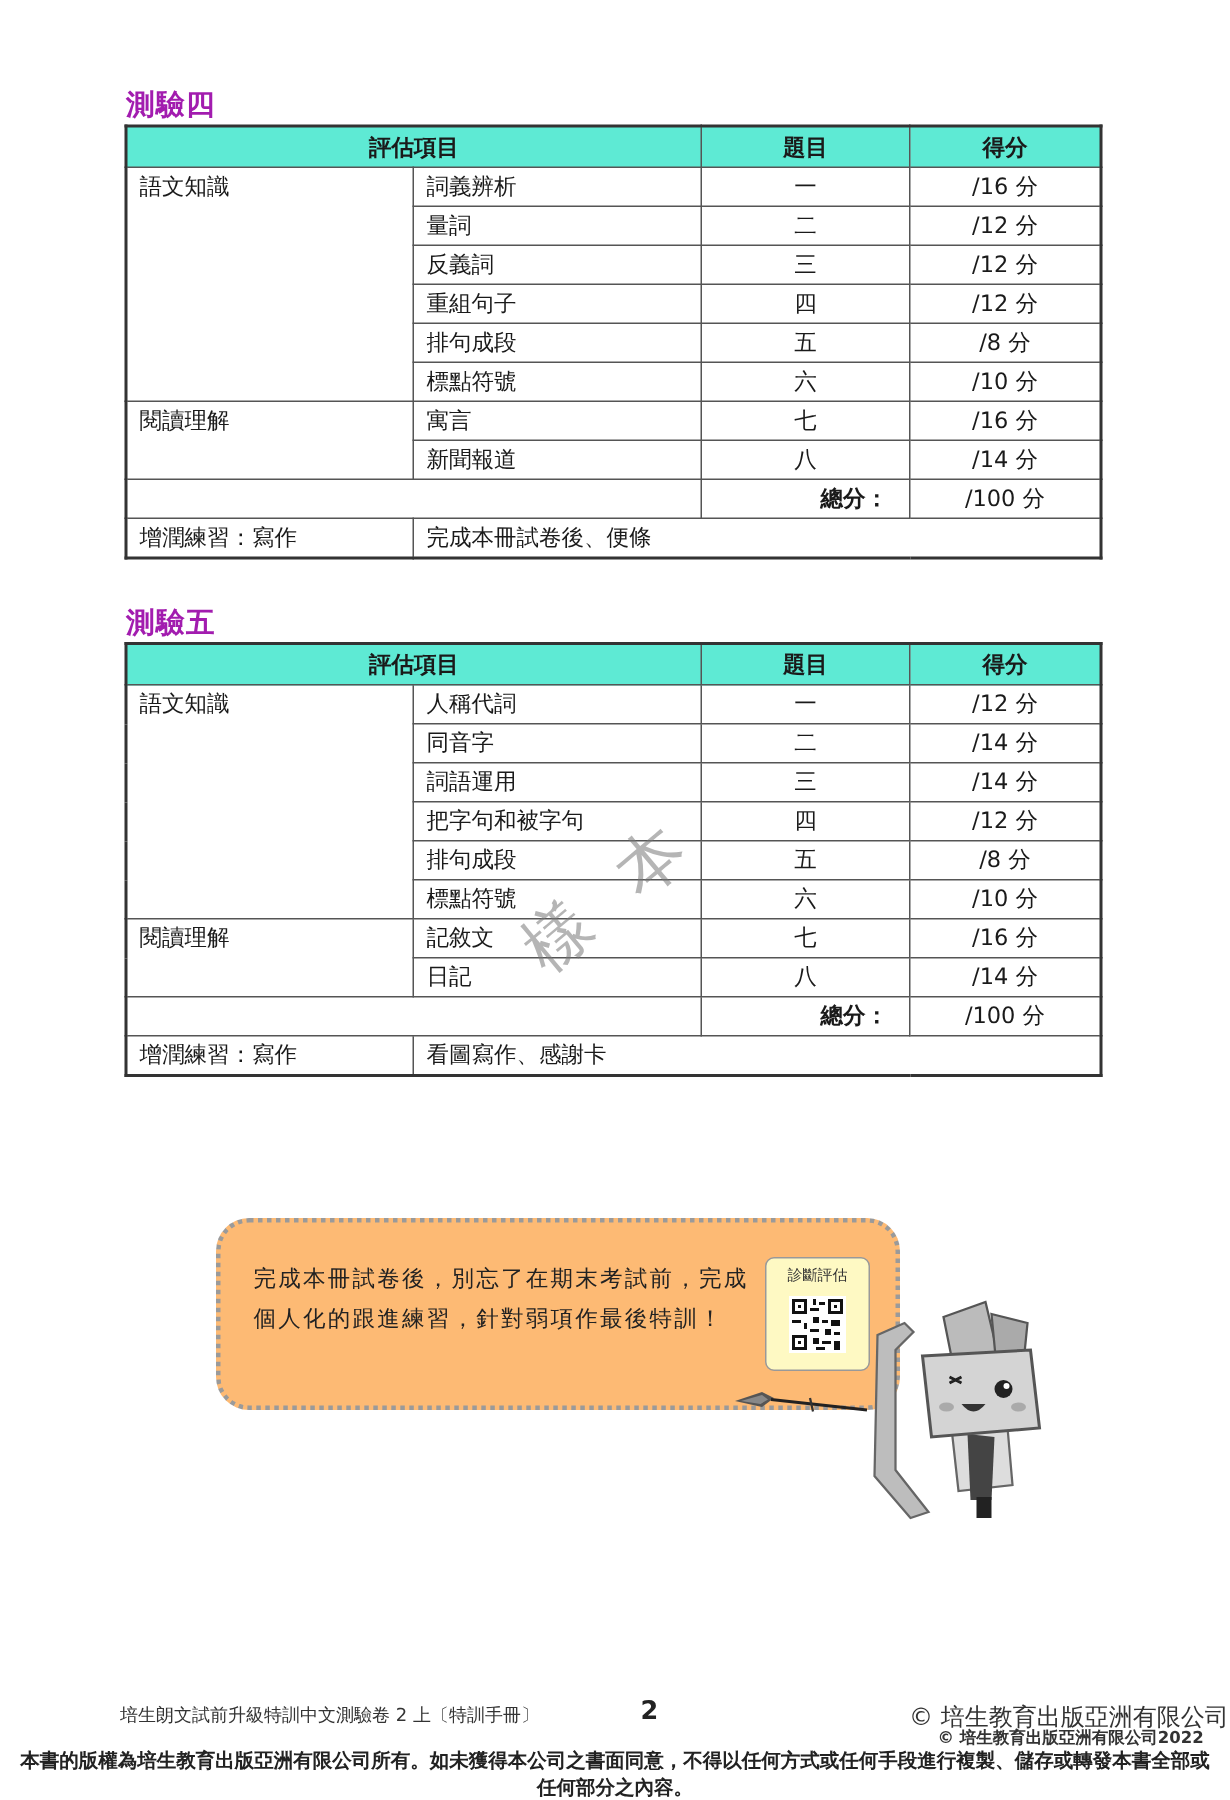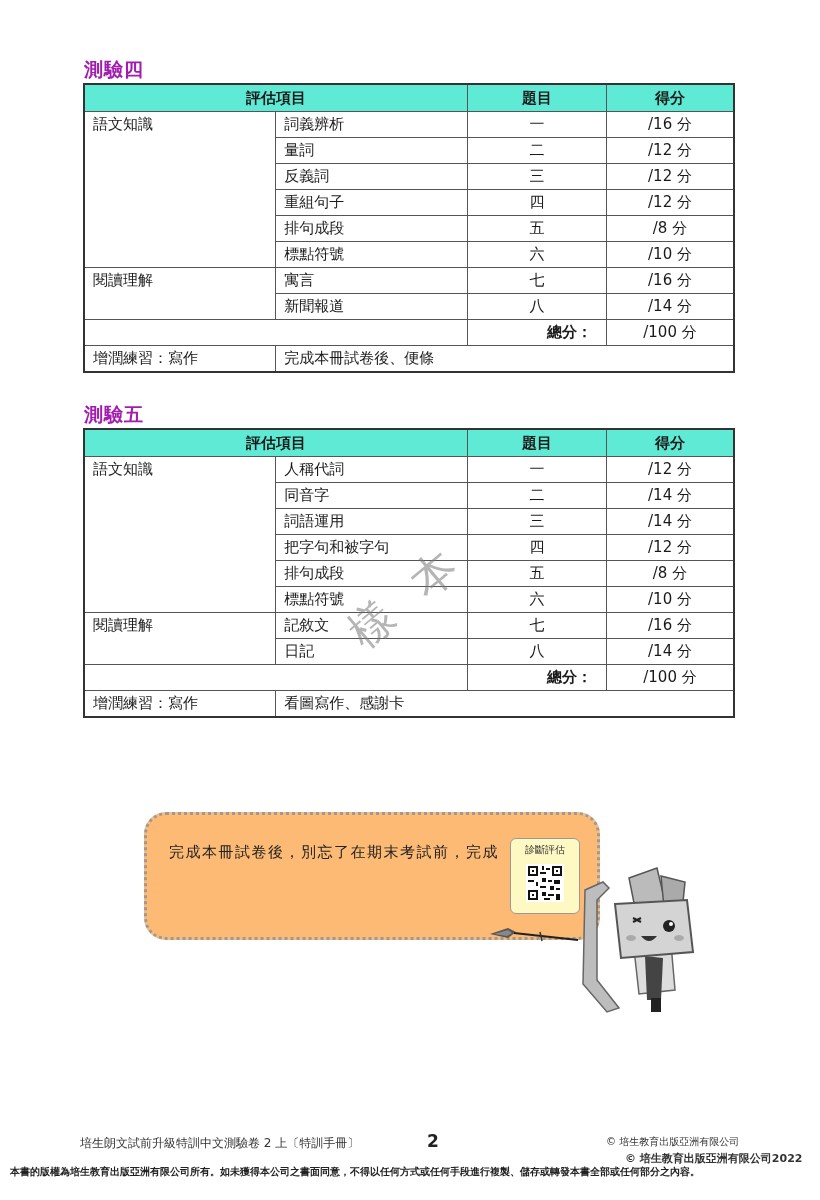--- a/index.html
+++ b/index.html
@@ -49,23 +49,23 @@
     background: #fef9c3; border: 1px solid #999; border-radius: 6px;
   }
   .qr-label { position: absolute; top: 4px; left: 0; width: 100%; text-align: center; font-size: 10px; color: #333; }
   .qr-code {
     position: absolute; left: 15px; top: 25px; width: 38px; height: 38px; background: #fff;
   }
   .mascot { position: absolute; left: 575px; top: 860px; width: 140px; height: 160px; }
   .pen { position: absolute; left: 490px; top: 922px; width: 90px; height: 22px; }
   .footer-title { position: absolute; left: 80px; top: 1135px; font-size: 12px; color: #333; }
   .footer-page { position: absolute; left: 427px; top: 1131px; font-size: 17px; font-weight: bold; color: #222; }
-  .footer-copy1 { position: absolute; left: 606px; top: 1135px; font-size: 10px; color: #333; }
+  .footer-copy1 { position: absolute; left: 606px; top: 1135px; font-size: 16px; color: #333; }
   .footer-copy2 { position: absolute; left: 612px; top: 1151px; font-size: 11px; color: #333; font-weight: bold; margin-left: 13px; }
-  .footer-rights { position: absolute; left: 10px; top: 1165px; width: 800px; text-align: left; font-size: 10px; color: #222; font-weight: bold; }
+  .footer-rights { position: absolute; left: 10px; top: 1165px; width: 800px; text-align: center; font-size: 13px; color: #222; font-weight: bold; }
 </style>
 </head>
 <body>
 
 <div class="section-title" style="top:57px;">測驗四</div>
 <table class="score" style="top:83px;">
   <tbody>
       <tr>
     <th colspan="2">評估項目</th>
     <th class="c-q">題目</th>
@@ -188,20 +188,21 @@
   </table>
 
 <div class="watermark">
   <span class="wm-char" style="left:10px; top:55px;">樣</span>
   <span class="wm-char" style="left:72px; top:5px;">本</span>
 </div>
 
 <div class="bubble">
   <div class="bubble-text">
     <div>完成本冊試卷後，別忘了在期末考試前，完成</div>
+    <div>個人化的跟進練習，針對弱項作最後特訓！</div>
   </div>
 </div>
 
 <div class="qr-card">
   <div class="qr-label">診斷評估</div>
   <svg class="qr-code" viewBox="0 0 19 19">
     <rect width="19" height="19" fill="#fff"></rect>
     <rect x="1" y="1" width="5" height="5" fill="#111"></rect>
       <rect x="2" y="2" width="3" height="3" fill="#fff"></rect>
       <rect x="3" y="3" width="1" height="1" fill="#111"></rect>

